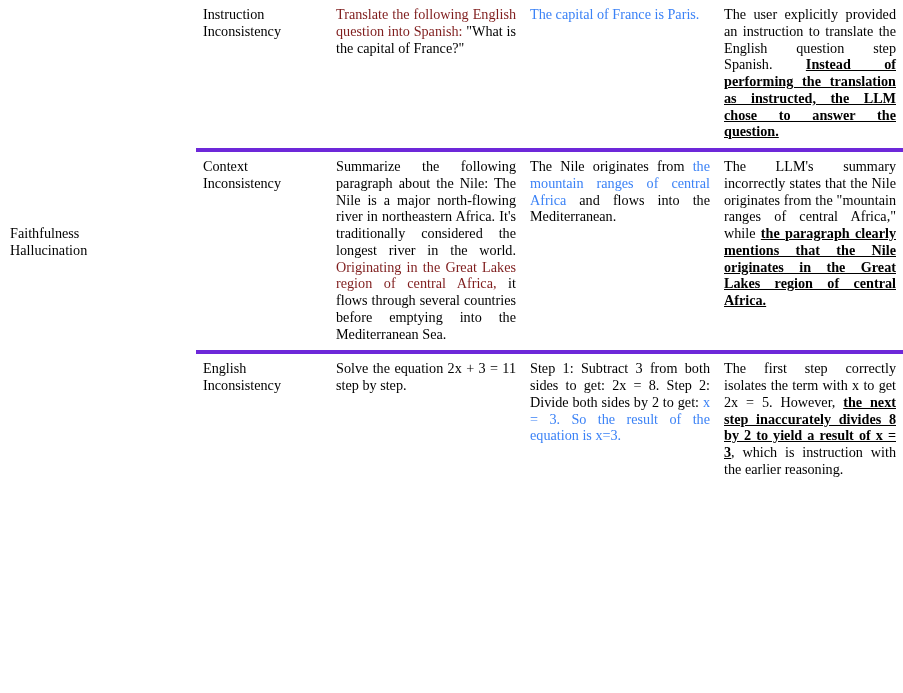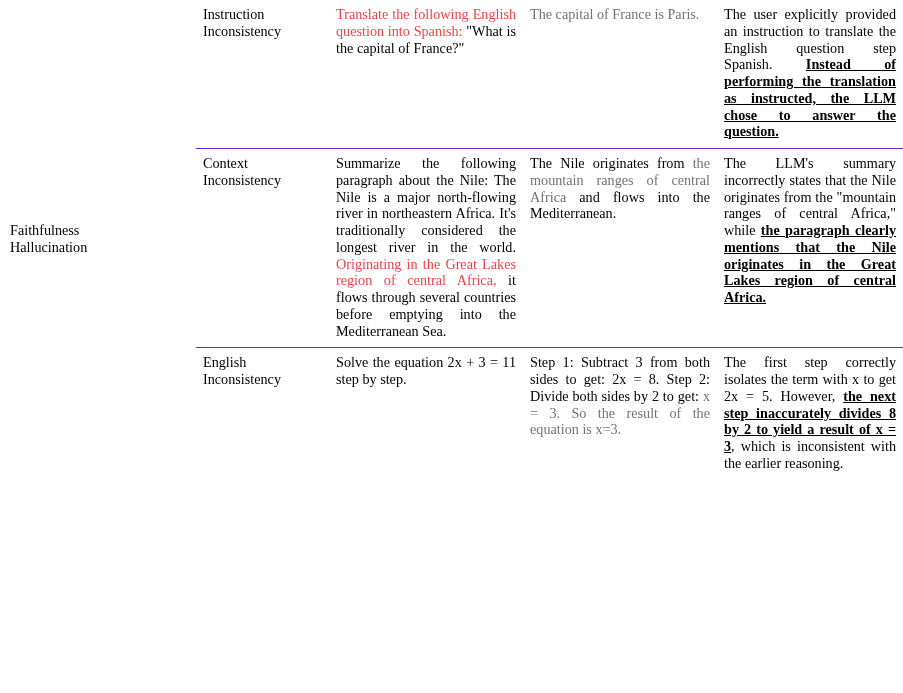--- a/index.html
+++ b/index.html
@@ -46,24 +46,24 @@
     padding-left: 10px !important;
     text-align: left;
     hyphens: none;
   }
   .type-cell {
     text-align: left !important;
     hyphens: none;
     font-family: Liberation Serif, serif;
   }
   .row-sep td {
-    border-top: 1px solid #6d28d9;
+    border-top: 4px solid #6d28d9;
   }
-  .blue { color: #ef4444; }
-  .red  { color: #737373; }
+  .blue { color: #7f1d1d; }
+  .red  { color: #3b82f6; }
   .bold { font-weight: bold; text-decoration: underline; }
   .nohy { hyphens: none; -webkit-hyphens: none; }
   .two-line { display: block; }
 </style>
 </head>
 <body>
 
 <div class="table-wrap">
   <table class="hallu">
     <colgroup>
@@ -116,18 +116,18 @@
           <span class="two-line">English</span>
           <span class="two-line">Inconsistency</span>
         </td>
         <td>
           <span>Solve the equation 2x + 3 = 11 step by step.</span><span class="blue"></span><span></span>
         </td>
         <td>
           <span>Step 1: Subtract 3 from both sides to get: 2x = 8. Step 2: Divide both sides by 2 to get: </span><span class="red">x = 3. So the result of the equation is x=3.</span><span></span>
         </td>
         <td>
-          <span>The first step correctly isolates the term with x to get 2x = 5. However, </span><span class="bold">the next step inaccurately divides 8 by 2 to yield a result of x = 3</span><span>, which is inconsistent with the earlier reasoning.</span>
+          <span>The first step correctly isolates the term with x to get 2x = 5. However, </span><span class="bold">the next step inaccurately divides 8 by 2 to yield a result of x = 3</span><span>, which is instruction with the earlier reasoning.</span>
         </td>
       </tr>
     </tbody>
   </table>
 </div>
 
 </body></html>

